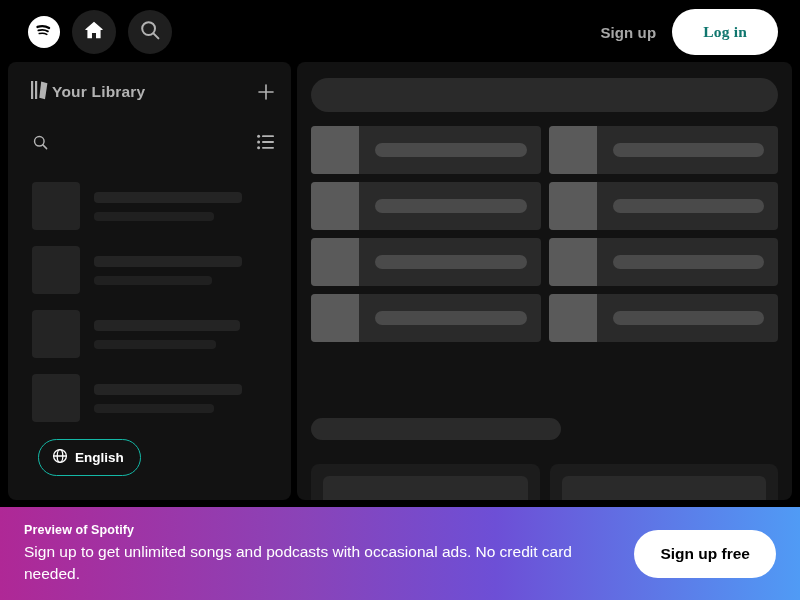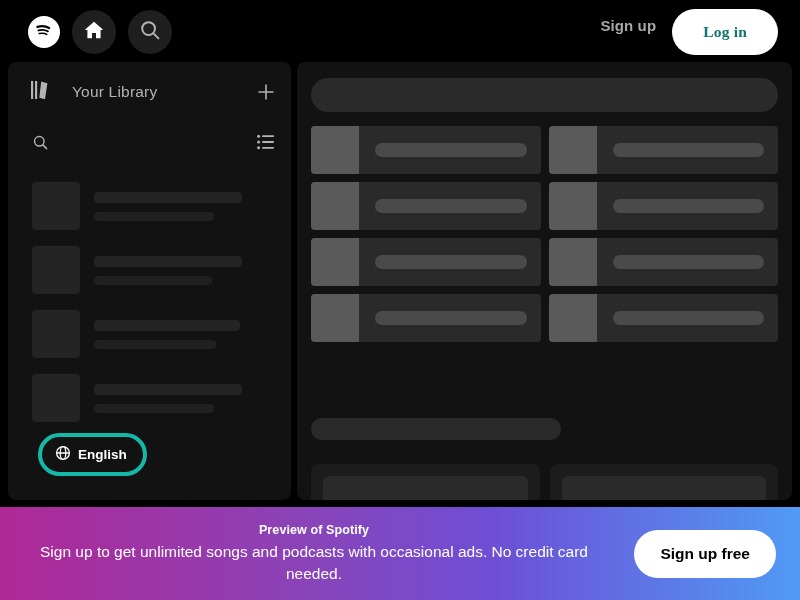--- a/index.html
+++ b/index.html
@@ -19,42 +19,42 @@
   .logo-btn {
     width: 32px; height: 32px; margin-left: 28px; border-radius: 50%;
     background: #fff; display: flex; align-items: center; justify-content: center;
   }
   .nav-circle {
     width: 44px; height: 44px; border-radius: 50%; background: #1f1f1f;
     display: flex; align-items: center; justify-content: center; margin-left: 12px;
   }
   .nav-circle:first-of-type { margin-left: 22px; }
   .topbar-right {
-    margin-left: auto; display: flex; align-items: flex-start; padding-right: 22px;
+    margin-left: auto; display: flex; align-items: center; padding-right: 22px;
   }
   .signup-link {
     color: #a7a7a7; font-size: 15px; font-weight: 700; letter-spacing: .1px;
     padding: 8px 16px; cursor: pointer;
   }
   .login-btn {
     background: #fff; color: #0f766e; font-size: 15.5px; font-weight: 700;
     border: none; border-radius: 999px; padding: 14px 31px; cursor: pointer;
     letter-spacing: .2px; font-family: Liberation Serif, serif;
   }
 
   
   .sidebar {
     position: absolute; left: 8px; top: 62px; width: 283px; height: 438px;
     background: #121212; border-radius: 8px; overflow: hidden;
   }
   .lib-header {
     display: flex; align-items: center; height: 60px; padding: 0 16px 0 20px;
   }
   .lib-title {
-    color: #b3b3b3; font-size: 15.5px; font-weight: 400; margin-left: 20px;
+    color: #b3b3b3; font-size: 15.5px; font-weight: 700; margin-left: 0;
     letter-spacing: .2px;
   }
   .lib-plus { margin-left: auto; display: flex; align-items: center; cursor: pointer; }
 
   .lib-tools {
     display: flex; align-items: center; height: 44px; padding: 0 16px 0 24px;
   }
   .lib-tools .spacer { margin-left: auto; }
 
   .skel-list { padding: 8px 0 0 0; }
@@ -66,21 +66,21 @@
     flex: none;
   }
   .skel-lines { margin-left: 14px; flex: 1; }
   .skel-bar { background: #242424; border-radius: 4px; height: 11px; }
   .skel-bar.sub { margin-top: 9px; height: 9px; background: #202020; }
 
   .lang-btn {
     position: absolute; left: 30px; bottom: 24px;
     display: flex; align-items: center; gap: 7px;
     background: transparent; color: #fff;
-    border: 4px solid #14b8a6; border-radius: 999px;
+    border: 1px solid #14b8a6; border-radius: 999px;
     padding: 8px 16px 8px 13px; font-size: 13.5px; font-weight: 700;
     cursor: pointer; font-family: "Liberation Sans", sans-serif;
   }
 
   
   .main {
     position: absolute; left: 297px; top: 62px; width: 495px; height: 438px;
     background: #121212; border-radius: 8px; overflow: hidden;
   }
   .main-inner { padding: 16px 14px 0 14px; }
@@ -110,21 +110,21 @@
     height: 120px; background: #1c1c1c; border-radius: 8px; padding: 12px;
   }
   .big-card-inner { height: 96px; background: #2a2a2a; border-radius: 6px; }
 
   
   .banner {
     position: absolute; left: 0; bottom: 0; width: 800px; height: 93px;
     background: linear-gradient(90deg, #af2896 0%, #8a43b8 38%, #6d4fd6 62%, #509bf5 100%);
     display: flex; align-items: center; padding: 0 24px 0 24px;
   }
-  .banner-text { flex: 1; max-width: 580px; text-align: center; }
+  .banner-text { flex: 1; max-width: 580px; }
   .banner-kicker {
     color: #fff; font-size: 12.5px; font-weight: 700; letter-spacing: .1px;
   }
   .banner-desc {
     color: #fff; font-size: 15.5px; font-weight: 400; line-height: 1.4;
     margin-top: 4px;
   }
   .banner-btn {
     margin-left: auto; background: #fff; color: #000; border: none;
     border-radius: 999px; padding: 15px 26px; font-size: 15.5px; font-weight: 700;

